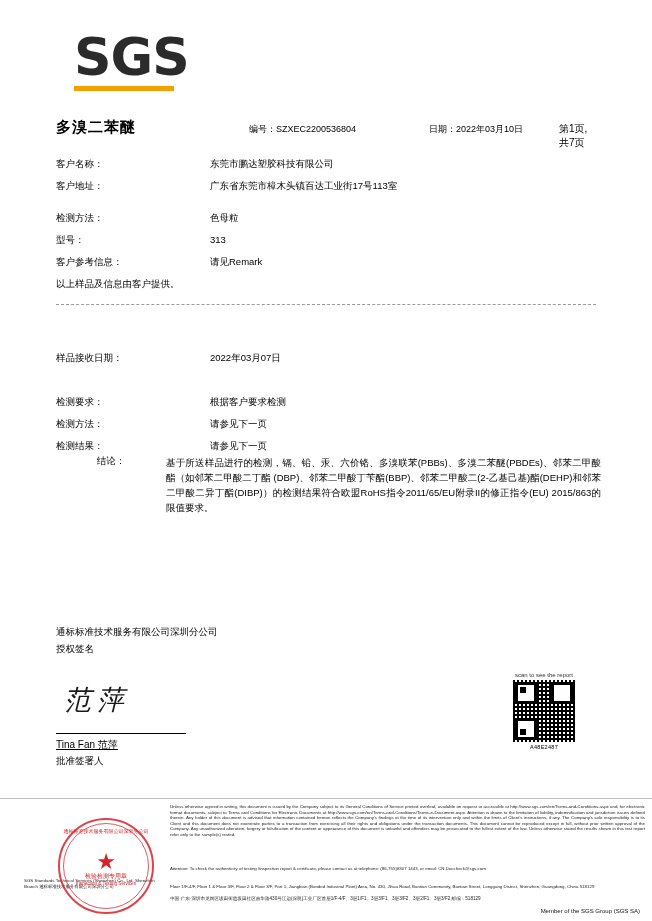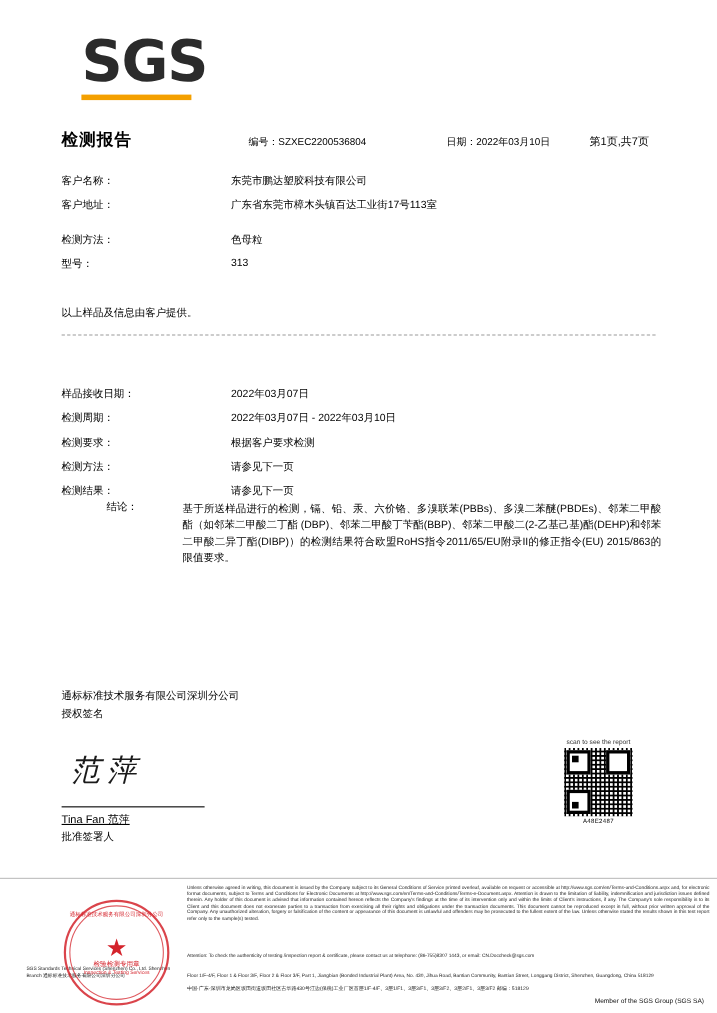--- a/index.html
+++ b/index.html
@@ -51,20 +51,21 @@
   }
   .doc-title {
     font-size: 15px;
     font-weight: bold;
     letter-spacing: 1px;
     width: 170px;
   }
   .title-no {
     font-size: 9px;
     width: 180px;
+    margin-left: 23px;
   }
   .title-date {
     font-size: 9px;
     width: 130px;
   }
   .title-page {
     font-size: 10px;
     text-align: left;
     flex: 1;
   }
@@ -326,21 +327,21 @@
 <body>
 
 <div class="page">
 
   <div class="logo-wrap">
     <div class="sgs-logo">SGS</div>
     <div class="logo-underline"></div>
   </div>
 
   <div class="title-row">
-    <div class="doc-title">检测报告</div>
+    <div class="doc-title">多溴二苯醚</div>
     <div class="title-no">编号：SZXEC2200536804</div>
     <div class="title-date">日期：2022年03月10日</div>
     <div class="title-page">第1页,共7页</div>
   </div>
 
   <div class="field" style="top:158px">
     <div class="lab">客户名称：</div>
     <div class="val">东莞市鹏达塑胶科技有限公司</div>
   </div>
   <div class="field" style="top:180px">
@@ -349,32 +350,32 @@
   </div>
 
   <div class="field" style="top:212px">
     <div class="lab">检测方法：</div>
     <div class="val">色母粒</div>
   </div>
   <div class="field" style="top:234px">
     <div class="lab">型号：</div>
     <div class="val">313</div>
   </div>
+  <div class="field" style="top:256px">
+    <div class="lab">客户参考信息：</div>
+    <div class="val">请见Remark</div>
+  </div>
 
   <div class="note" style="top:278px">以上样品及信息由客户提供。</div>
 
   <div class="dash-line" style="top:304px"></div>
 
   <div class="field" style="top:352px">
     <div class="lab">样品接收日期：</div>
     <div class="val">2022年03月07日</div>
-  </div>
-  <div class="field" style="top:374px">
-    <div class="lab">检测周期：</div>
-    <div class="val">2022年03月07日 - 2022年03月10日</div>
   </div>
   <div class="field" style="top:396px">
     <div class="lab">检测要求：</div>
     <div class="val">根据客户要求检测</div>
   </div>
   <div class="field" style="top:418px">
     <div class="lab">检测方法：</div>
     <div class="val">请参见下一页</div>
   </div>
   <div class="field" style="top:440px">

